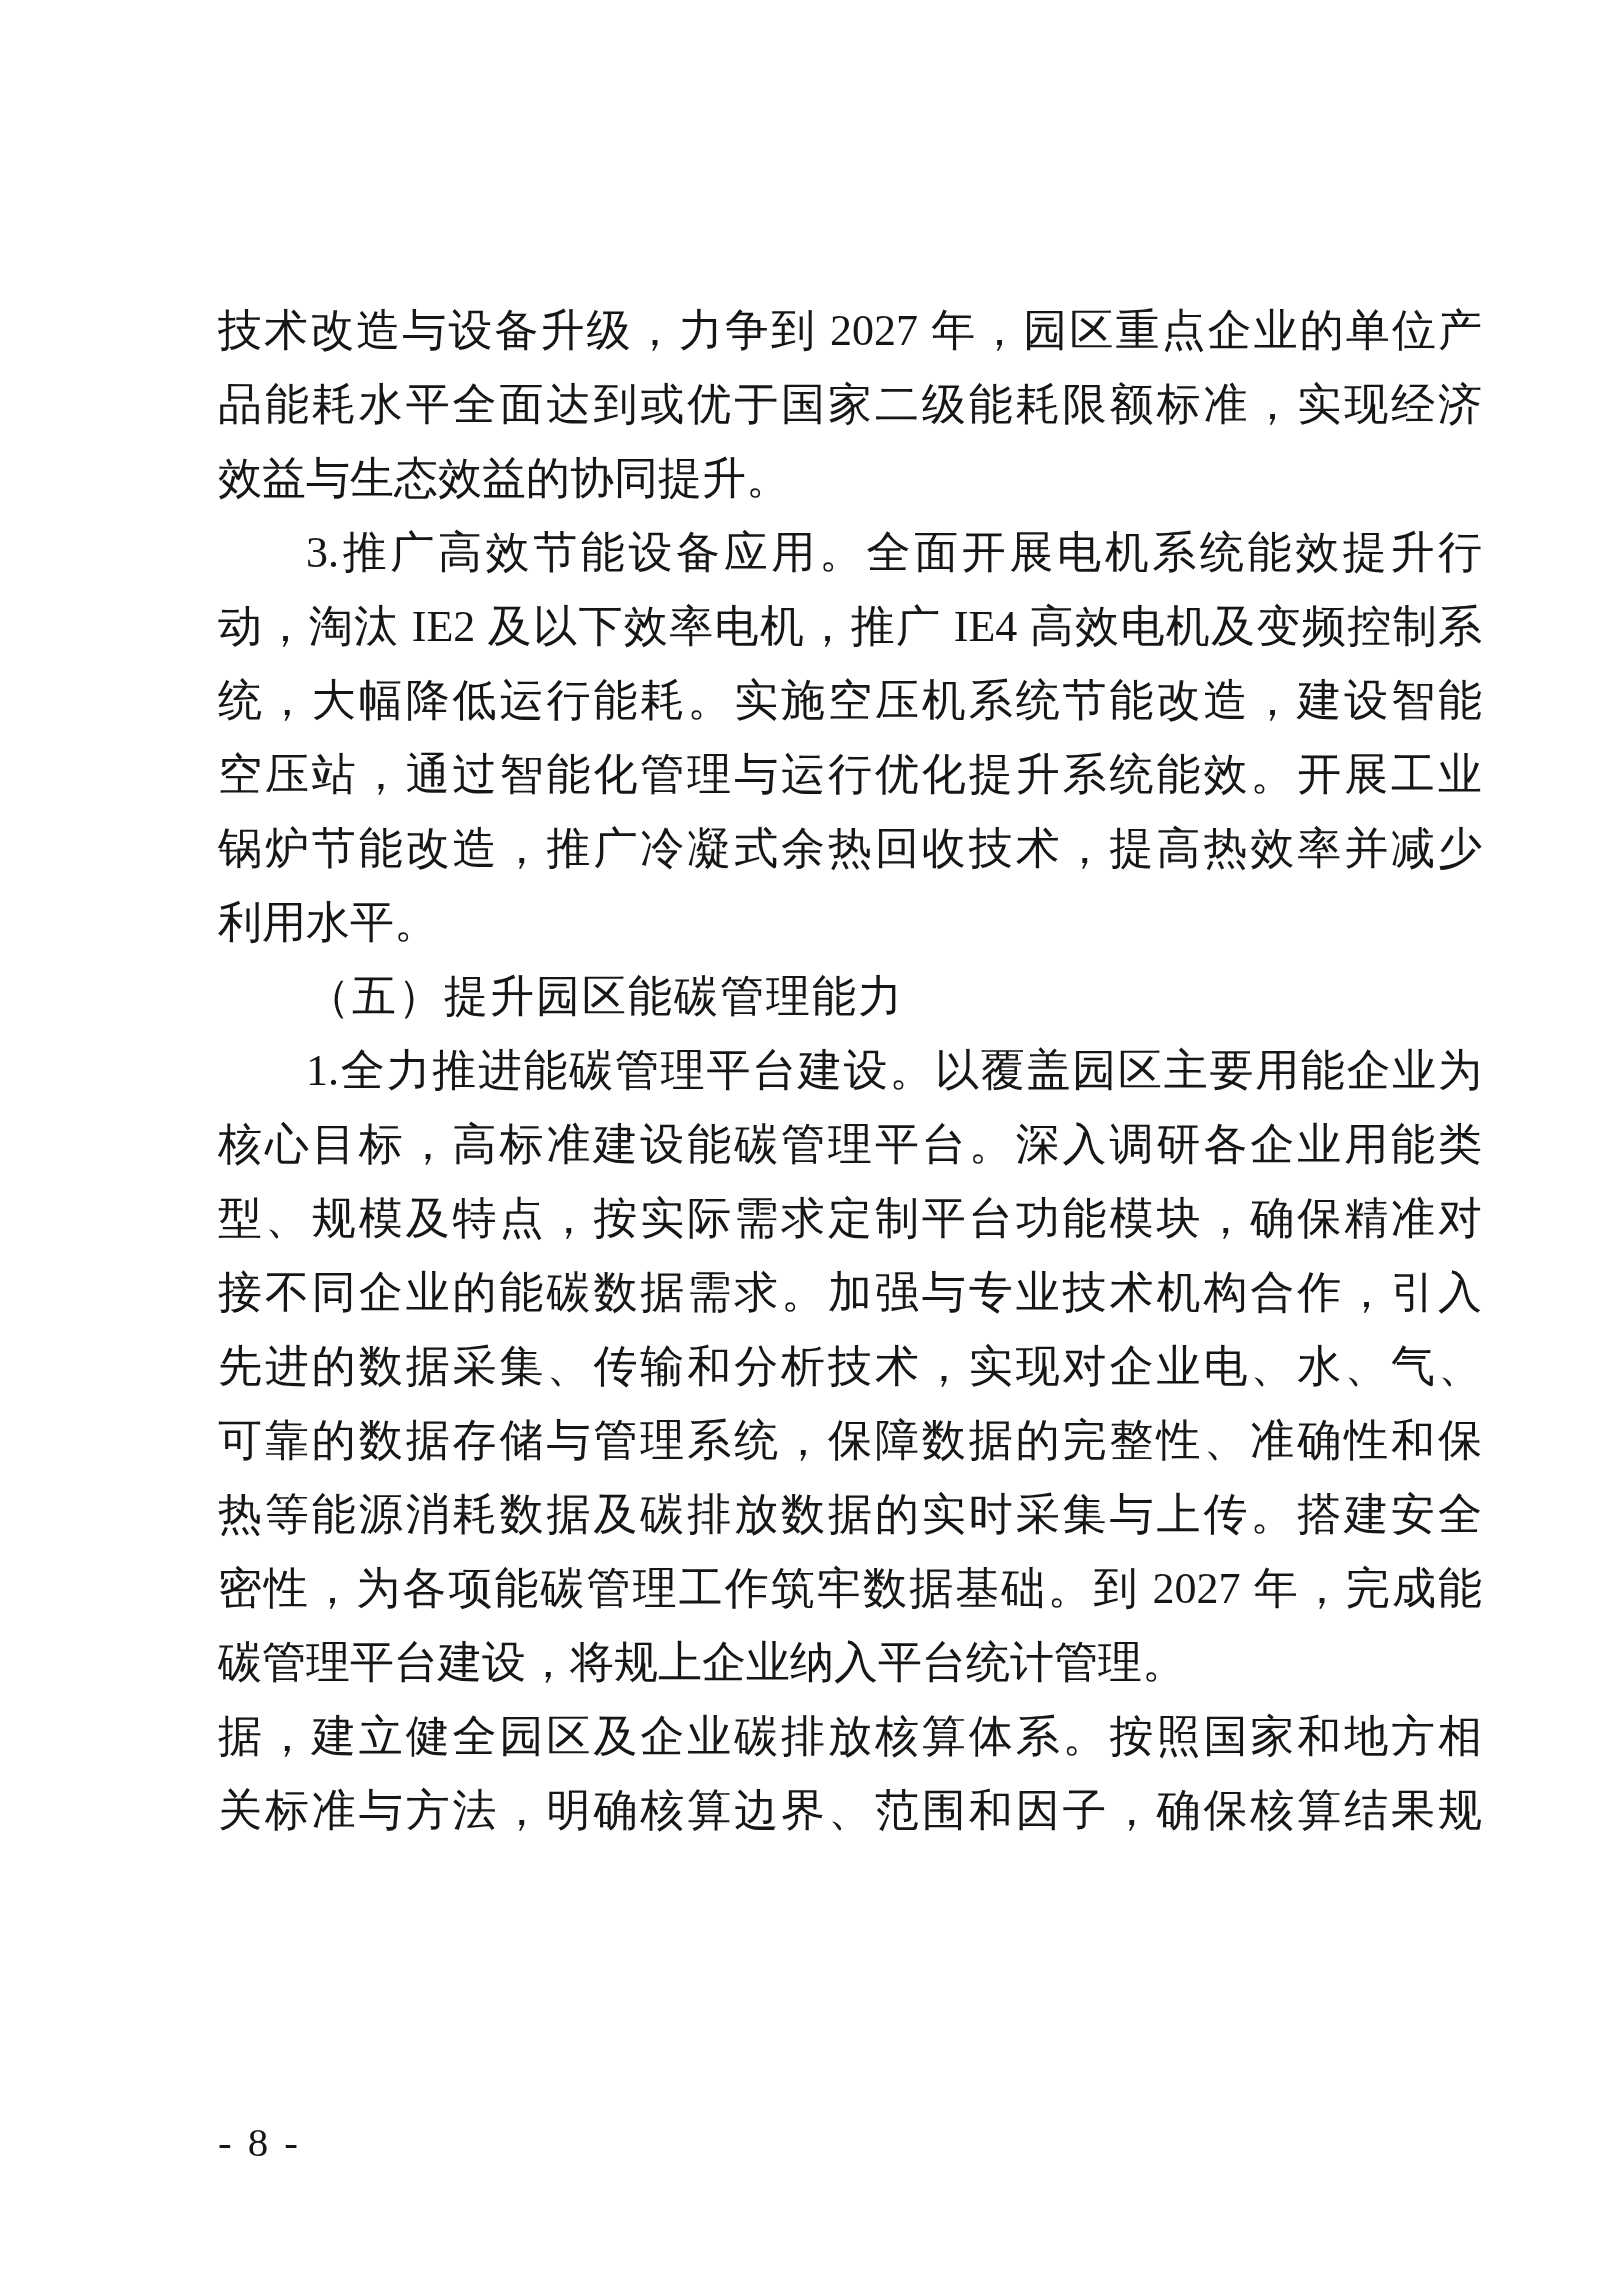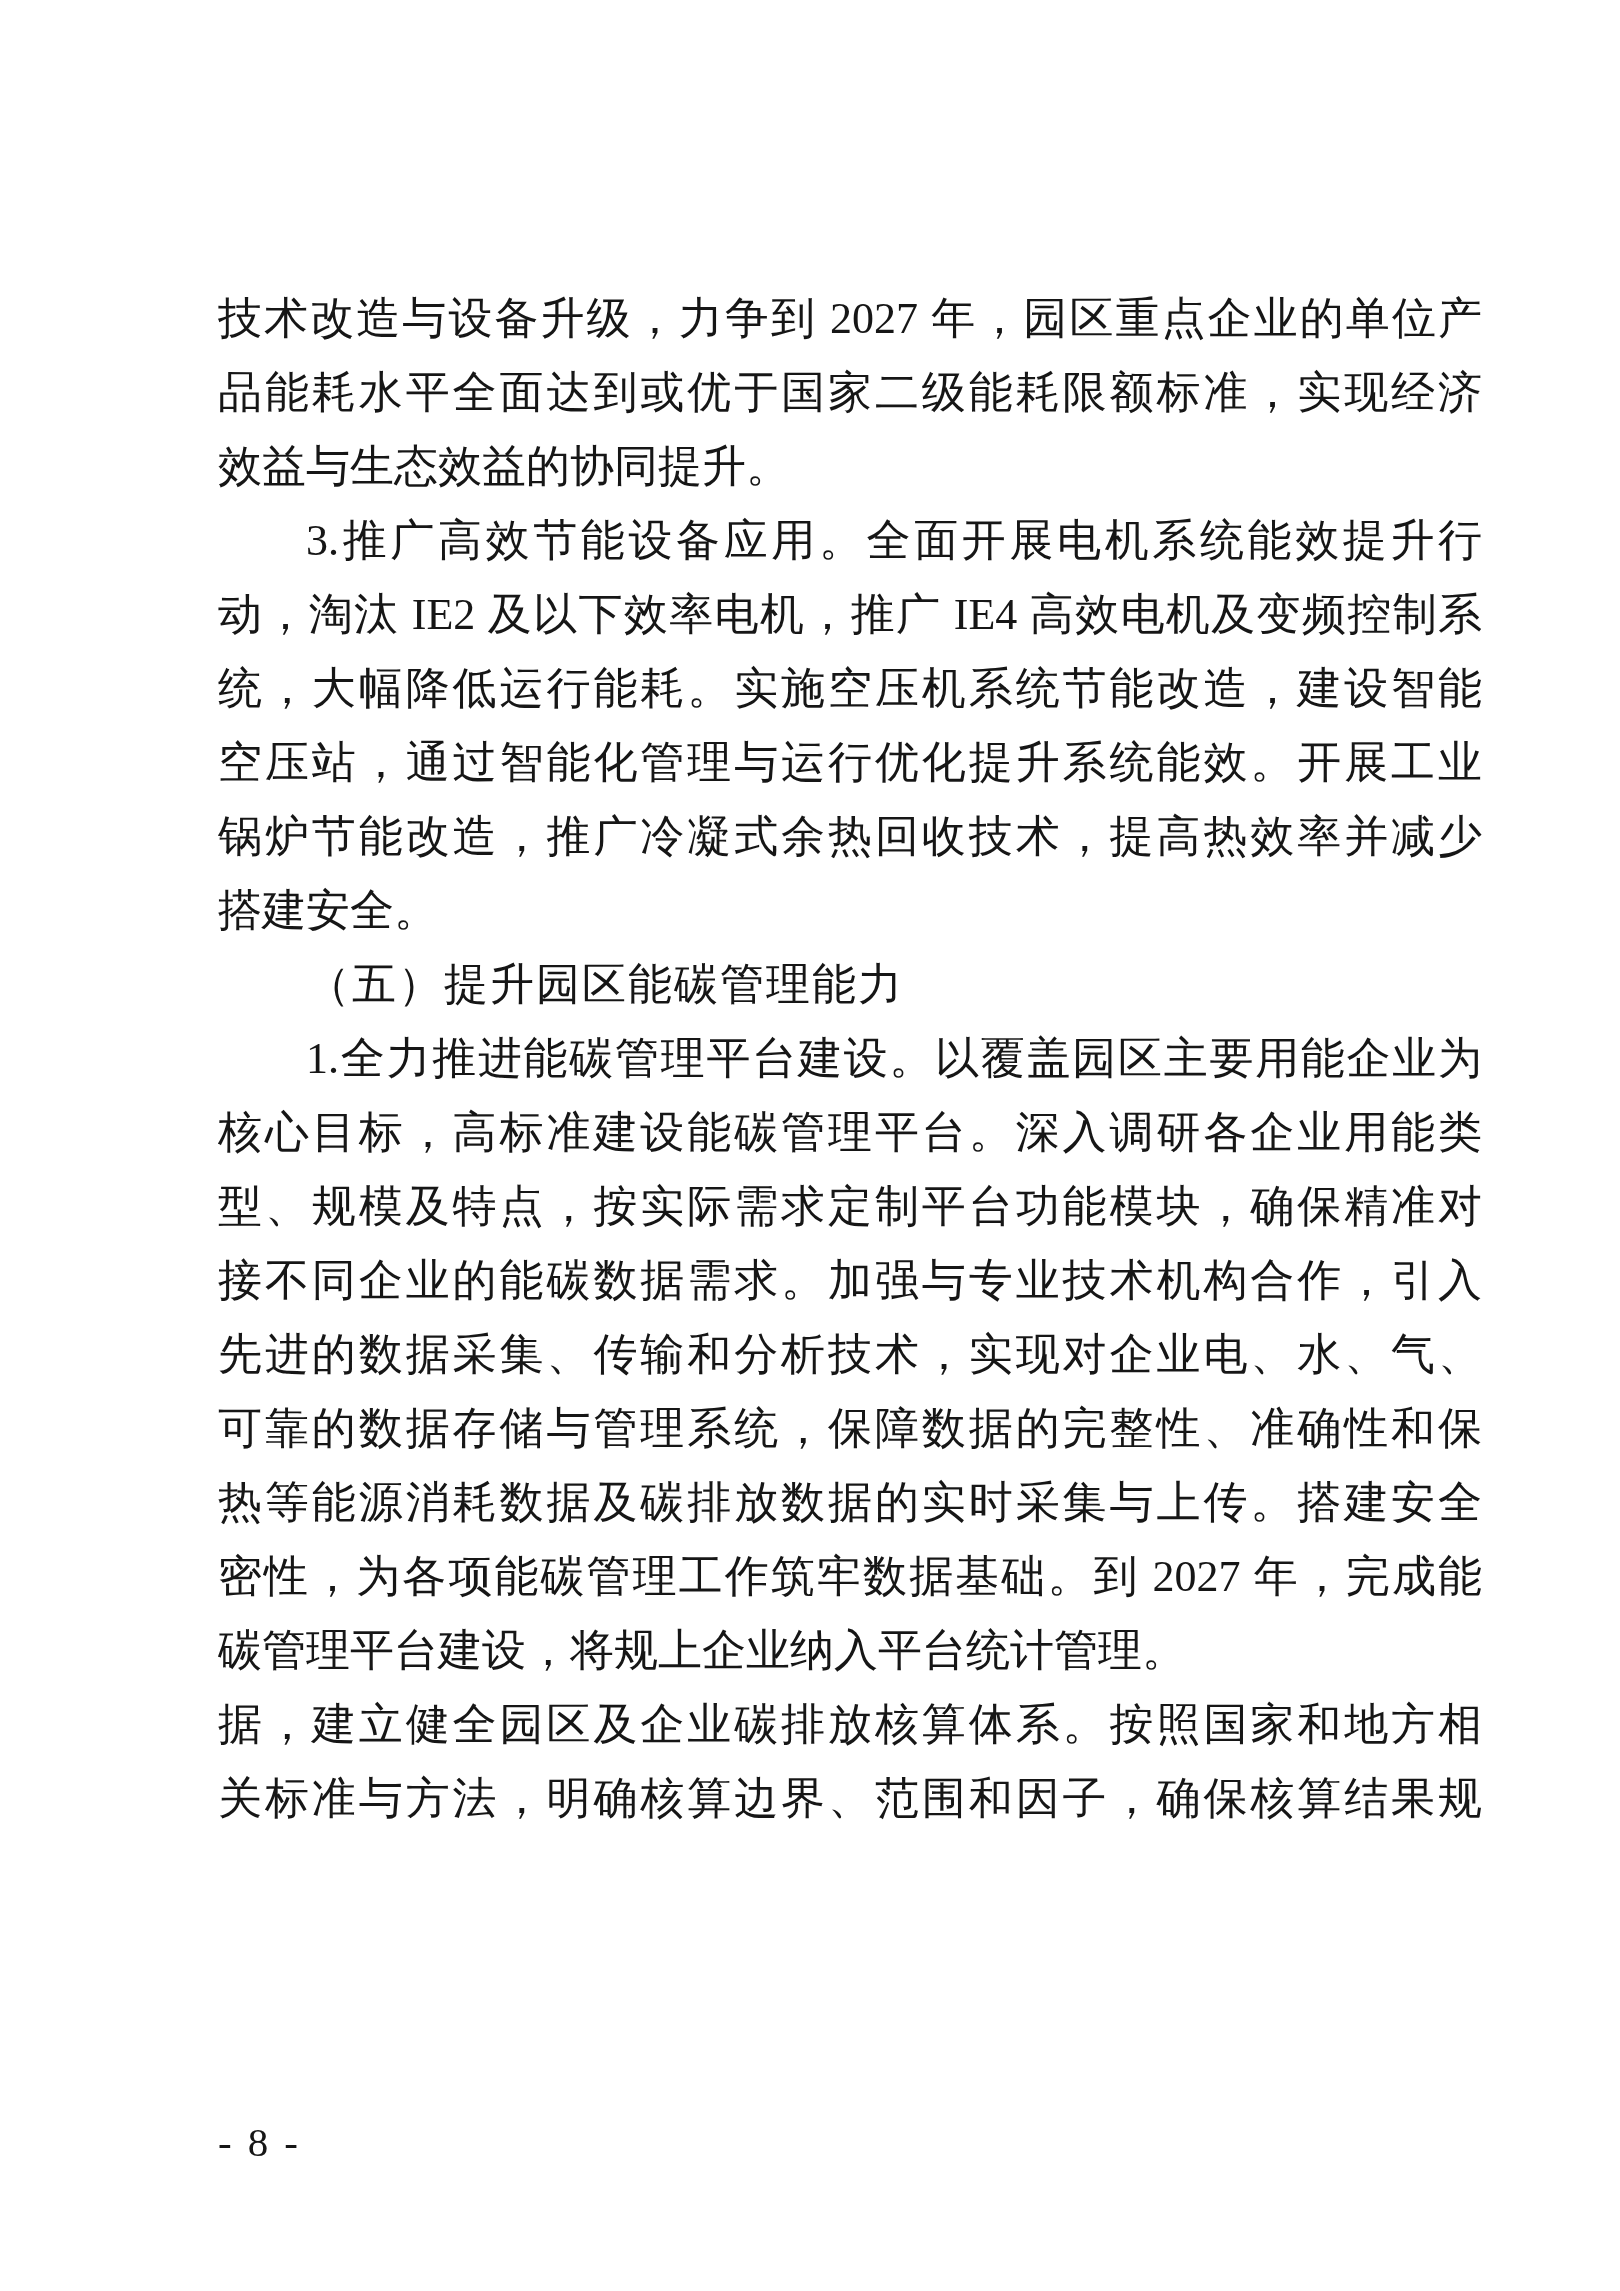--- a/index.html
+++ b/index.html
@@ -14,21 +14,21 @@
     overflow: hidden;
   }
   .page {
     position: absolute;
     inset: 0;
     background: #ffffff;
   }
   .text-body {
     position: absolute;
     left: 218px;
-    top: 282px;
+    top: 294px;
     width: 1264px;
   }
   .line {
     font-family: "Liberation Serif", "DejaVu Serif", serif;
     font-size: 44px;
     line-height: 74px;
     height: 74px;
     color: #161616;
     text-align: justify;
     text-align-last: justify;
@@ -67,21 +67,21 @@
 <div class="page">
   <main class="text-body">
       <div class="line"><span>技术改造与设备升级，力争到 2027 年，园区重点企业的单位产</span></div>
       <div class="line"><span>品能耗水平全面达到或优于国家二级能耗限额标准，实现经济</span></div>
       <div class="line no-fill"><span>效益与生态效益的协同提升。</span></div>
       <div class="line indent"><span class="bold">3.推广高效节能设备应用。</span><span>全面开展电机系统能效提升行</span></div>
       <div class="line"><span>动，淘汰 IE2 及以下效率电机，推广 IE4 高效电机及变频控制系</span></div>
       <div class="line"><span>统，大幅降低运行能耗。实施空压机系统节能改造，建设智能</span></div>
       <div class="line"><span>空压站，通过智能化管理与运行优化提升系统能效。开展工业</span></div>
       <div class="line"><span>锅炉节能改造，推广冷凝式余热回收技术，提高热效率并减少</span></div>
-      <div class="line no-fill"><span>搭建安全。</span></div>
+      <div class="line no-fill"><span>利用水平。</span></div>
       <div class="line indent no-fill kai"><span>（五）提升园区能碳管理能力</span></div>
       <div class="line indent"><span class="bold">1.全力推进能碳管理平台建设。</span><span>以覆盖园区主要用能企业为</span></div>
       <div class="line"><span>核心目标，高标准建设能碳管理平台。深入调研各企业用能类</span></div>
       <div class="line"><span>型、规模及特点，按实际需求定制平台功能模块，确保精准对</span></div>
       <div class="line"><span>接不同企业的能碳数据需求。加强与专业技术机构合作，引入</span></div>
       <div class="line"><span>先进的数据采集、传输和分析技术，实现对企业电、水、气、</span></div>
       <div class="line"><span>可靠的数据存储与管理系统，保障数据的完整性、准确性和保</span></div>
       <div class="line"><span>热等能源消耗数据及碳排放数据的实时采集与上传。搭建安全</span></div>
       <div class="line"><span>密性，为各项能碳管理工作筑牢数据基础。到 2027 年，完成能</span></div>
       <div class="line no-fill"><span>碳管理平台建设，将规上企业纳入平台统计管理。</span></div>

